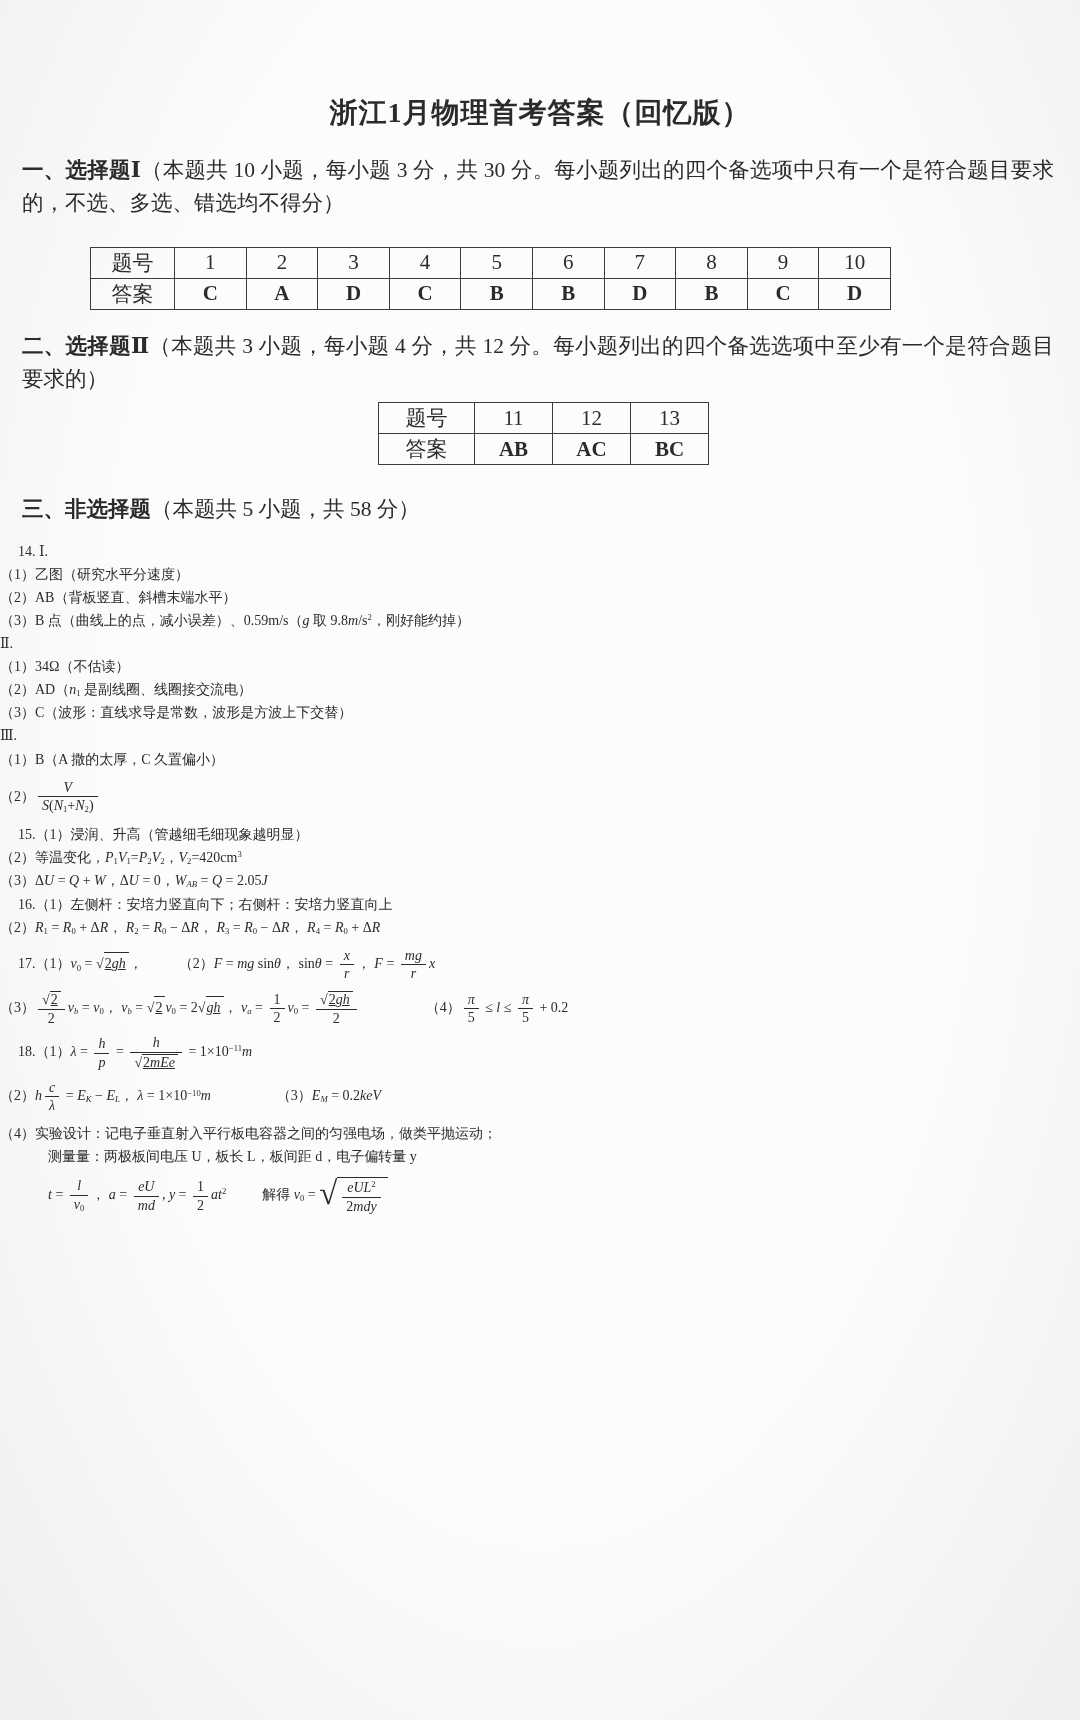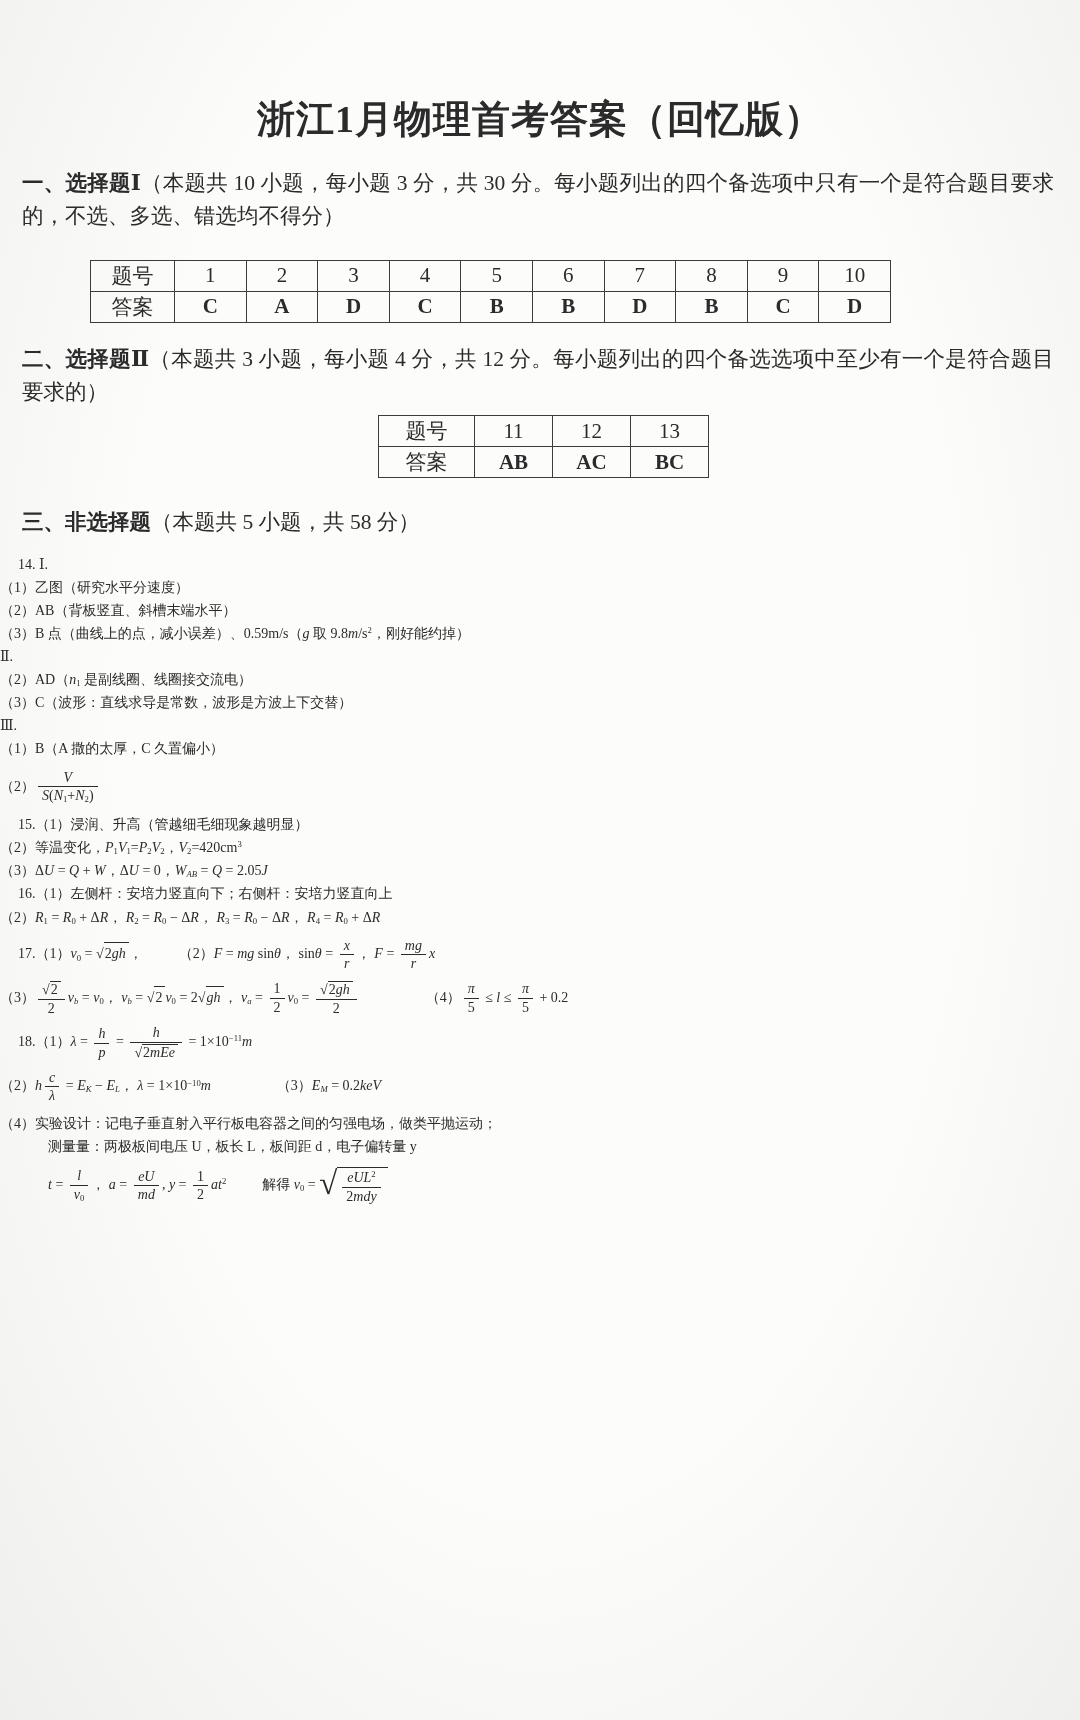--- a/index.html
+++ b/index.html
@@ -7,21 +7,21 @@
   body {
     width:1080px; height:1720px;
     font-family:"Liberation Serif","DejaVu Serif",serif;
     color:#2b2b2b;
     background:radial-gradient(ellipse at 50% 42%, #fcfcfb 55%, #efefed 100%);
   }
   .page { position:relative; width:1080px; height:1720px; overflow:hidden; }
 
   .title {
     margin:0; padding-top:94px;
-    text-align:center; font-size:38px; font-weight:700; letter-spacing:1px;
+    text-align:center; font-size:28px; font-weight:700; letter-spacing:1px;
   }
 
   .para {
     margin:22px 0 0 0; padding:0 26px 0 22px;
     font-size:21.5px; line-height:1.55; text-align:justify;
   }
   .para b { font-weight:700; }
   .sec3 { margin-top:28px; }
 
   table.anskey { border-collapse:collapse; font-size:21px; table-layout:fixed; }
@@ -48,21 +48,21 @@
   sub, sup { font-size:0.62em; }
   sub { vertical-align:-0.25em; }
   sup { vertical-align:0.55em; }
 
   .frac { display:inline-block; vertical-align:middle; text-align:center; line-height:1.12; margin:0 3px; }
   .frac > .num { display:block; padding:0 4px 1px; border-bottom:1.5px solid #2c2c2c; }
   .frac > .den { display:block; padding:1px 4px 0; }
 
   .sqrt { white-space:nowrap; }
   .sqrt .rad { font-style:normal; }
-  .sqrt .ovl { border-top:1.5px solid #2c2c2c; display:inline-block; padding:0 3px 0 1px; }
+  .sqrt .ovl { border-top:1.5px solid #2c2c2c; display:inline-block; padding:0 3px 0 1px;text-decoration:underline; }
 
   .sqrt-tall { display:inline-flex; align-items:center; vertical-align:middle; white-space:nowrap; }
   .sqrt-tall .rad { font-size:2.35em; font-weight:300; line-height:0.85; transform:translateY(-2px); }
   .sqrt-tall .ovl { border-top:1.7px solid #2c2c2c; display:inline-block; padding:2px 4px 0 2px; }
 
   .gap { display:inline-block; width:66px; }
   .gap-sm { display:inline-block; width:36px; }
 </style>
 </head>
 <body>
@@ -124,20 +124,21 @@
     </table>
 
   <p class="para sec3"><b>三、非选择题</b><span>（本题共 5 小题，共 58 分）</span></p>
 
   <div class="lines">
     <div class="ln ind0">14. Ⅰ.</div>
     <div class="ln">（1）乙图（研究水平分速度）</div>
     <div class="ln">（2）AB（背板竖直、斜槽末端水平）</div>
     <div class="ln">（3）B 点（曲线上的点，减小误差）、0.59m/s（<i>g</i> 取 9.8<i>m</i>/s<sup>2</sup>，刚好能约掉）</div>
     <div class="ln">Ⅱ.</div>
+    <div class="ln">（1）34Ω（不估读）</div>
     <div class="ln">（2）AD（<i>n</i><sub>1</sub> 是副线圈、线圈接交流电）</div>
     <div class="ln">（3）C（波形：直线求导是常数，波形是方波上下交替）</div>
     <div class="ln">Ⅲ.</div>
     <div class="ln">（1）B（A 撒的太厚，C 久置偏小）</div>
     <div class="ln tall">（2）<span class="frac"><span class="num"><i>V</i></span><span class="den"><i>S</i>(<i>N</i><sub>1</sub>+<i>N</i><sub>2</sub>)</span></span></div>
     <div class="ln ind0">15.（1）浸润、升高（管越细毛细现象越明显）</div>
     <div class="ln">（2）等温变化，<i>P</i><sub>1</sub><i>V</i><sub>1</sub>=<i>P</i><sub>2</sub><i>V</i><sub>2</sub>，<i>V</i><sub>2</sub>=420cm<sup>3</sup></div>
     <div class="ln">（3）Δ<i>U</i> = <i>Q</i> + <i>W</i>，Δ<i>U</i> = 0，<i>W<sub>AB</sub></i> = <i>Q</i> = 2.05<i>J</i></div>
     <div class="ln ind0">16.（1）左侧杆：安培力竖直向下；右侧杆：安培力竖直向上</div>
     <div class="ln">（2）<i>R</i><sub>1</sub> = <i>R</i><sub>0</sub> + Δ<i>R</i>，&nbsp;<i>R</i><sub>2</sub> = <i>R</i><sub>0</sub> − Δ<i>R</i>，&nbsp;<i>R</i><sub>3</sub> = <i>R</i><sub>0</sub> − Δ<i>R</i>，&nbsp;<i>R</i><sub>4</sub> = <i>R</i><sub>0</sub> + Δ<i>R</i></div>

